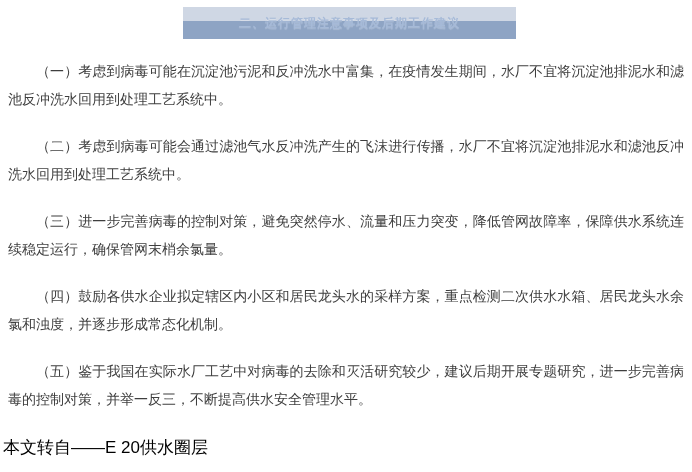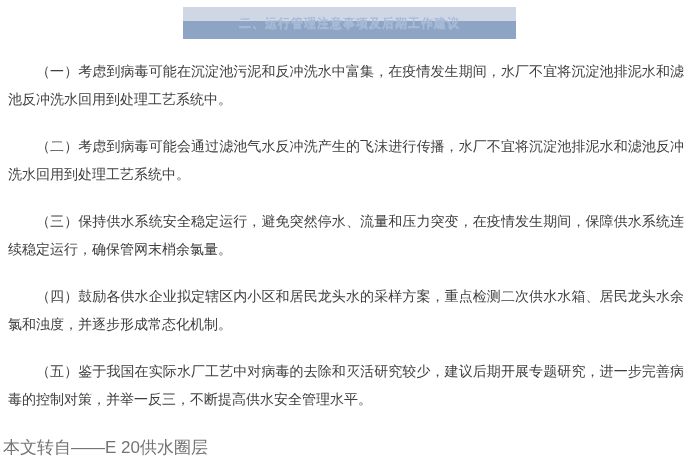--- a/index.html
+++ b/index.html
@@ -51,36 +51,36 @@
     color: #3e3e3e;
     text-indent: 2em;
     text-align: justify;
   }
   .footer {
     position: absolute;
     left: 3px;
     top: 436px;
     font-size: 17px;
     line-height: 24px;
-    color: #737373;
+    color: #000000;
     white-space: nowrap;
   }
 </style>
 </head>
 <body>
 
 <div class="page">
 
   <div class="banner" style="--banner-top: #cfd7e4; --banner-bottom: #8ea4c4; --banner-text: #a6bad8;">
     <span class="banner-title">二、运行管理注意事项及后期工作建议</span>
   </div>
 
   <div class="content">
     <p>（一）考虑到病毒可能在沉淀池污泥和反冲洗水中富集，在疫情发生期间，水厂不宜将沉淀池排泥水和滤池反冲洗水回用到处理工艺系统中。</p>
     <p>（二）考虑到病毒可能会通过滤池气水反冲洗产生的飞沫进行传播，水厂不宜将沉淀池排泥水和滤池反冲洗水回用到处理工艺系统中。</p>
-    <p>（三）保持供水系统安全稳定运行，避免突然停水、流量和压力突变，在疫情发生期间，保障供水系统连续稳定运行，确保管网末梢余氯量。</p>
+    <p>（三）进一步完善病毒的控制对策，避免突然停水、流量和压力突变，降低管网故障率，保障供水系统连续稳定运行，确保管网末梢余氯量。</p>
     <p>（四）鼓励各供水企业拟定辖区内小区和居民龙头水的采样方案，重点检测二次供水水箱、居民龙头水余氯和浊度，并逐步形成常态化机制。</p>
     <p>（五）鉴于我国在实际水厂工艺中对病毒的去除和灭活研究较少，建议后期开展专题研究，进一步完善病毒的控制对策，并举一反三，不断提高供水安全管理水平。</p>
   </div>
 
   <div class="footer">本文转自——E 20供水圈层</div>
 
 </div>
 
 </body></html>

